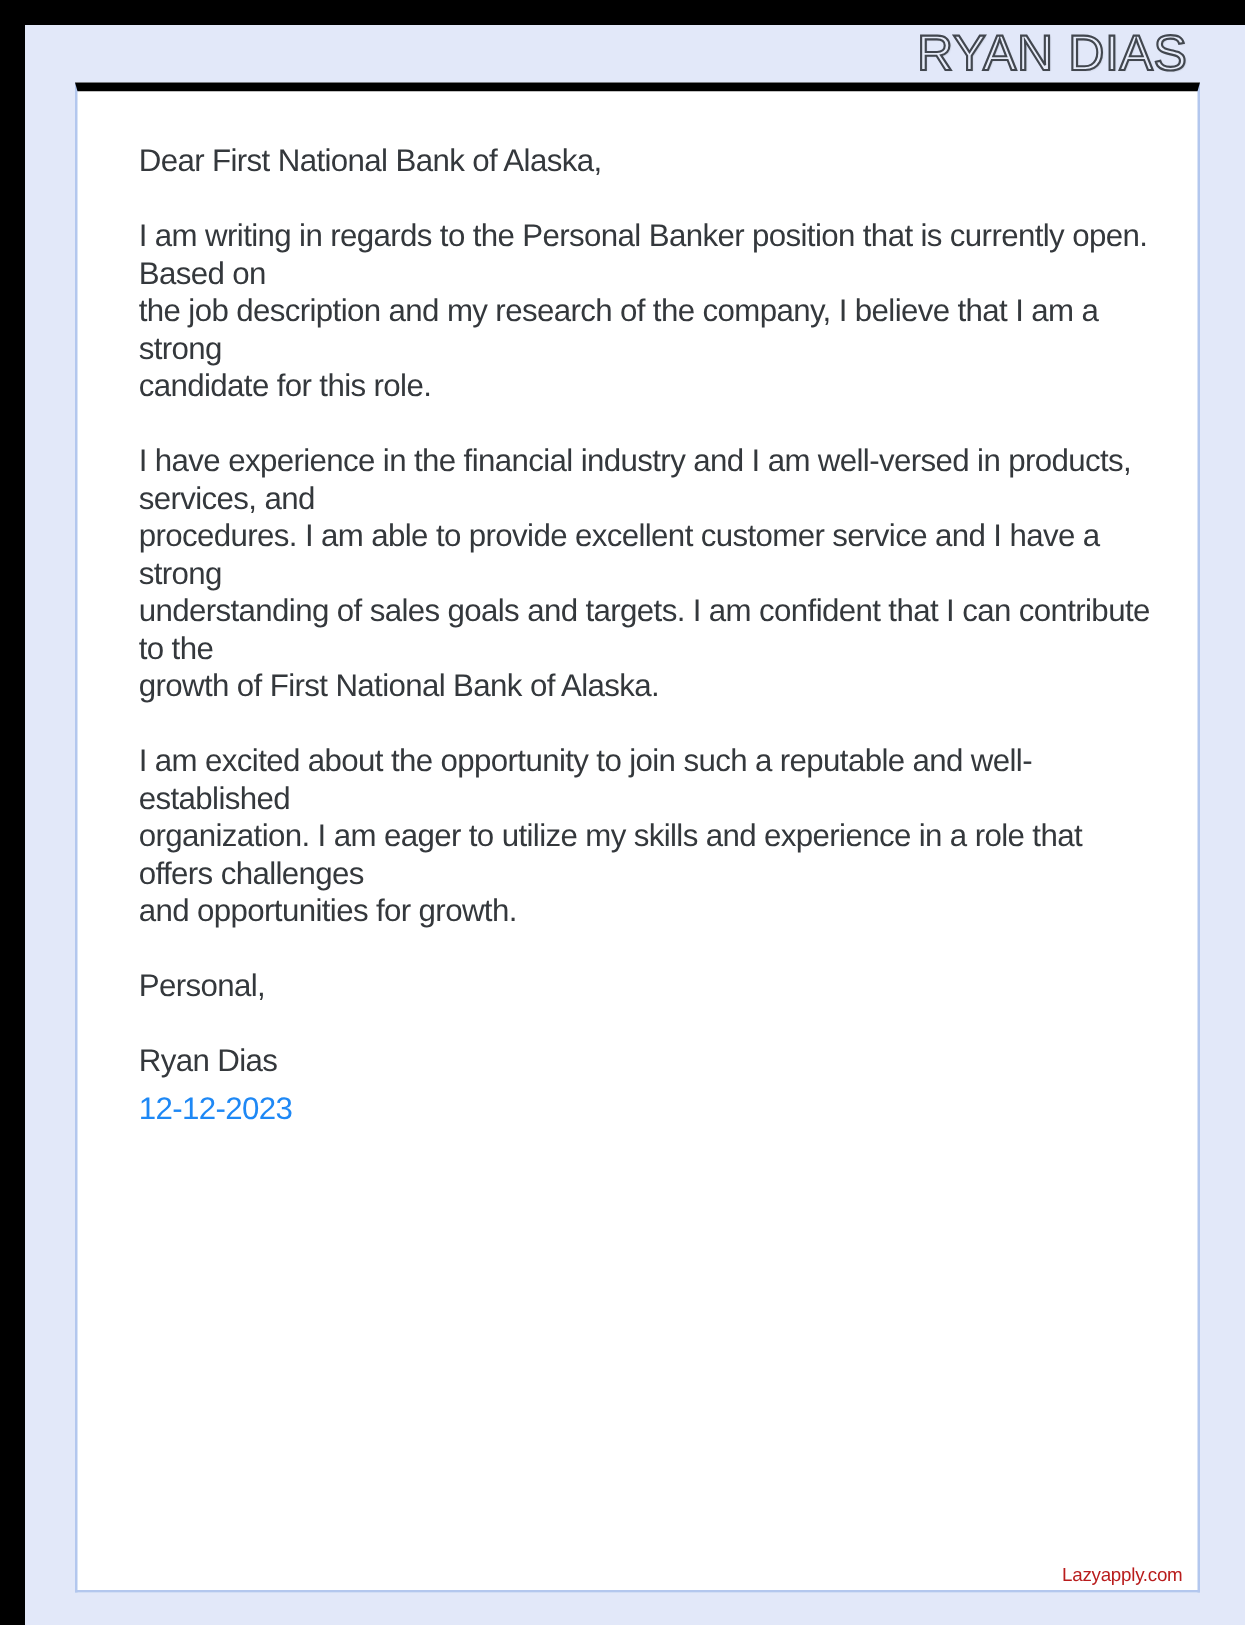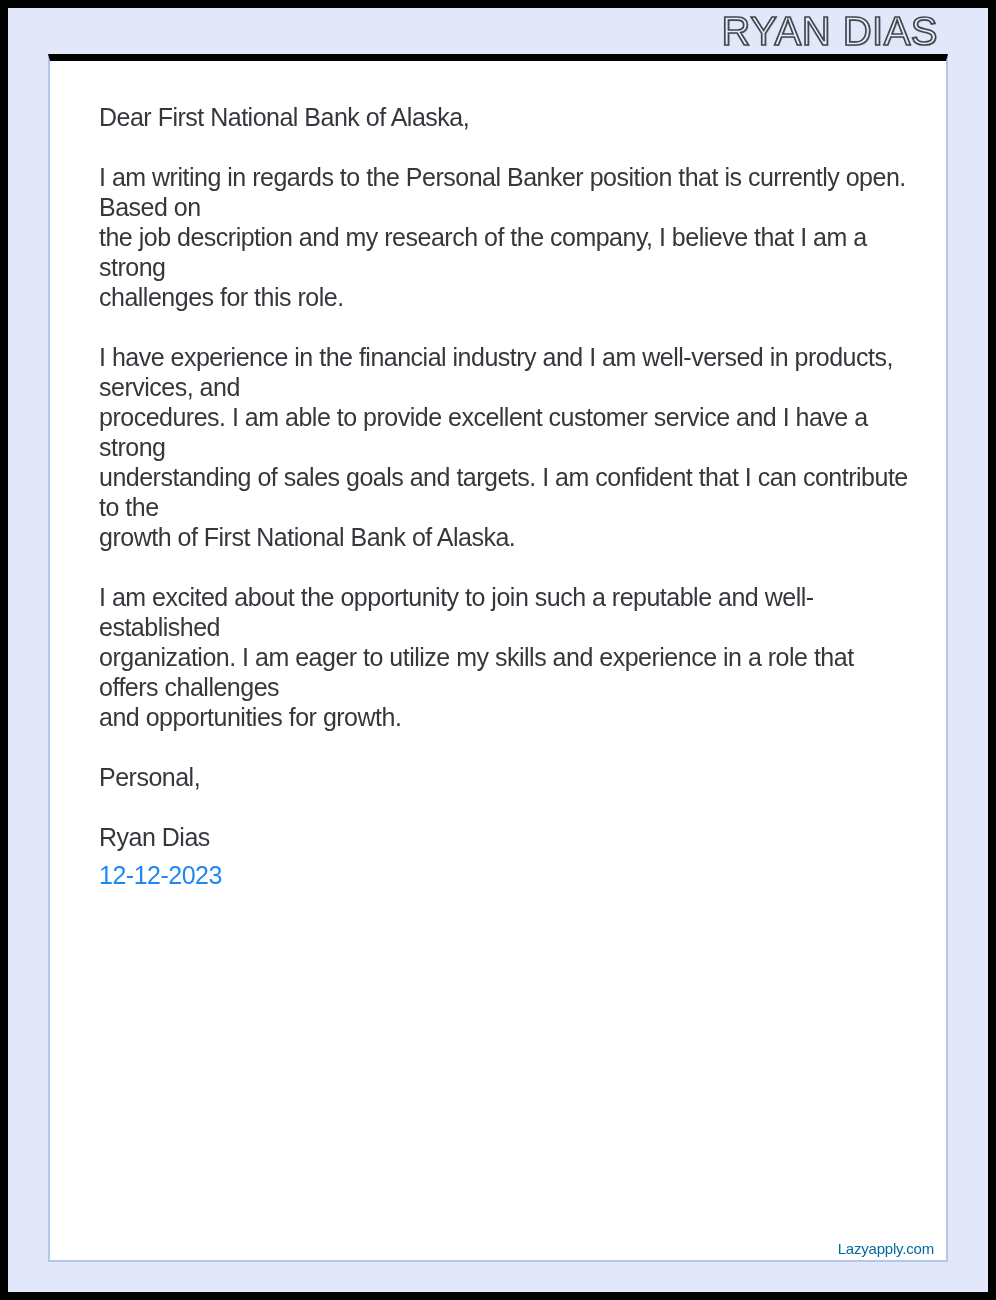--- a/index.html
+++ b/index.html
@@ -5,21 +5,21 @@
   html, body {
     margin: 0;
     padding: 0;
     font-family: "Liberation Sans", sans-serif;
   }
   .frame {
     width: 996px;
     height: 1300px;
     background: #000000;
     box-sizing: border-box;
-    padding: 8px;
+    padding: 20px;
     position: relative;
   }
   .canvas {
     width: 980px;
     height: 1284px;
     background: #e2e8f9;
     position: relative;
   }
   .header-name {
     position: absolute;
@@ -65,40 +65,40 @@
     margin-top: 8px;
     color: #1e88f5;
     cursor: pointer;
   }
   .footer {
     position: absolute;
     right: 12px;
     bottom: 3px;
     font-size: 15px;
     letter-spacing: -0.2px;
-    color: #0369a1;
+    color: #b91c1c;
     margin-top: 16px;
   }
 </style>
 </head>
 <body>
 
 <div class="frame">
   <div class="canvas">
 
     <div class="header-name">RYAN DIAS</div>
 
     <div class="page">
       <div class="content">
 
         <p>Dear First National Bank of Alaska,</p>
 
         <p>I am writing in regards to the Personal Banker position that is currently open. Based on
 the job description and my research of the company, I believe that I am a strong
-challenges for this role.</p>
+candidate for this role.</p>
 
         <p>I have experience in the financial industry and I am well-versed in products, services, and
 procedures. I am able to provide excellent customer service and I have a strong
 understanding of sales goals and targets. I am confident that I can contribute to the
 growth of First National Bank of Alaska.</p>
 
         <p>I am excited about the opportunity to join such a reputable and well-established
 organization. I am eager to utilize my skills and experience in a role that offers challenges
 and opportunities for growth.</p>
 

